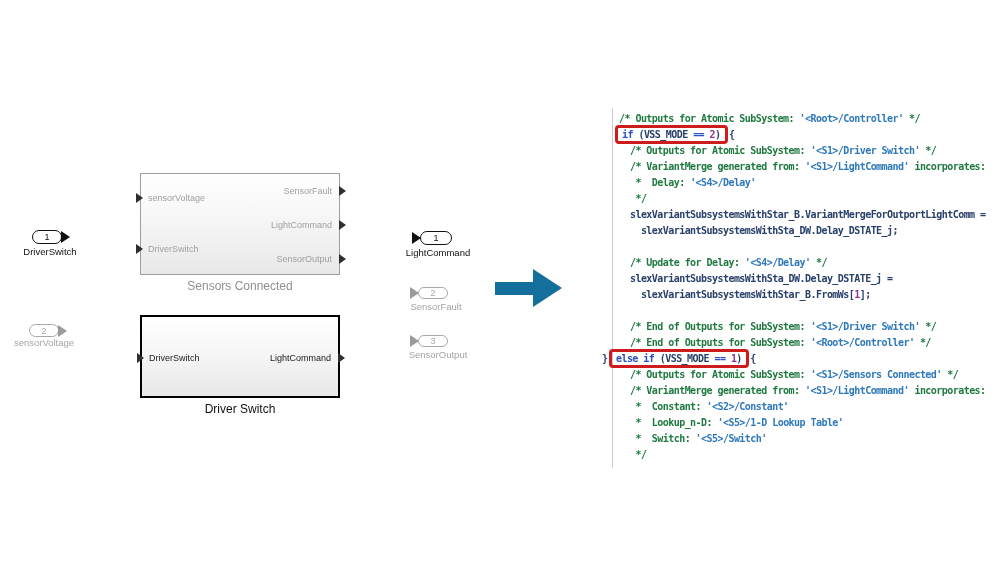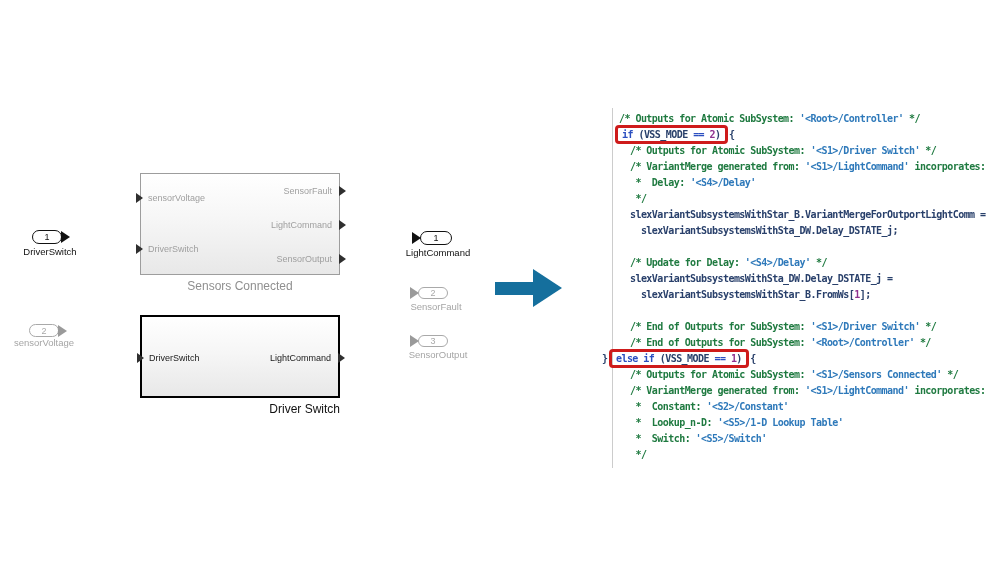--- a/index.html
+++ b/index.html
@@ -95,21 +95,21 @@
     <div class="port-lbl" style="right:7px;top:80px;">SensorOutput</div>
   </div>
   <div class="blk-label inactive" style="left:140px;top:279px;width:200px;">Sensors Connected</div>
 
   <div class="subsys active" style="left:140px;top:315px;width:200px;height:83px;">
     <div class="tri" style="left:-5px;top:36px;"></div>
     <div class="tri" style="right:-7px;top:36px;"></div>
     <div class="port-lbl" style="left:7px;top:36px;">DriverSwitch</div>
     <div class="port-lbl" style="right:7px;top:36px;">LightCommand</div>
   </div>
-  <div class="blk-label active" style="left:140px;top:402px;width:200px;text-align:right;">Driver Switch</div>
+  <div class="blk-label active" style="left:140px;top:402px;width:200px;">Driver Switch</div>
 
   <div class="ioport active" style="left:420px;top:231px;">
     <div class="io-tri" style="left:-8px;top:1px;"></div>
     <div class="stadium" style="width:32px;height:14px;">
       <span>1</span>
     </div>
   </div>
   <div class="io-label active" style="left:393px;top:247px;width:90px;">LightCommand</div>
 
   <div class="ioport inactive" style="left:418px;top:287px;">

